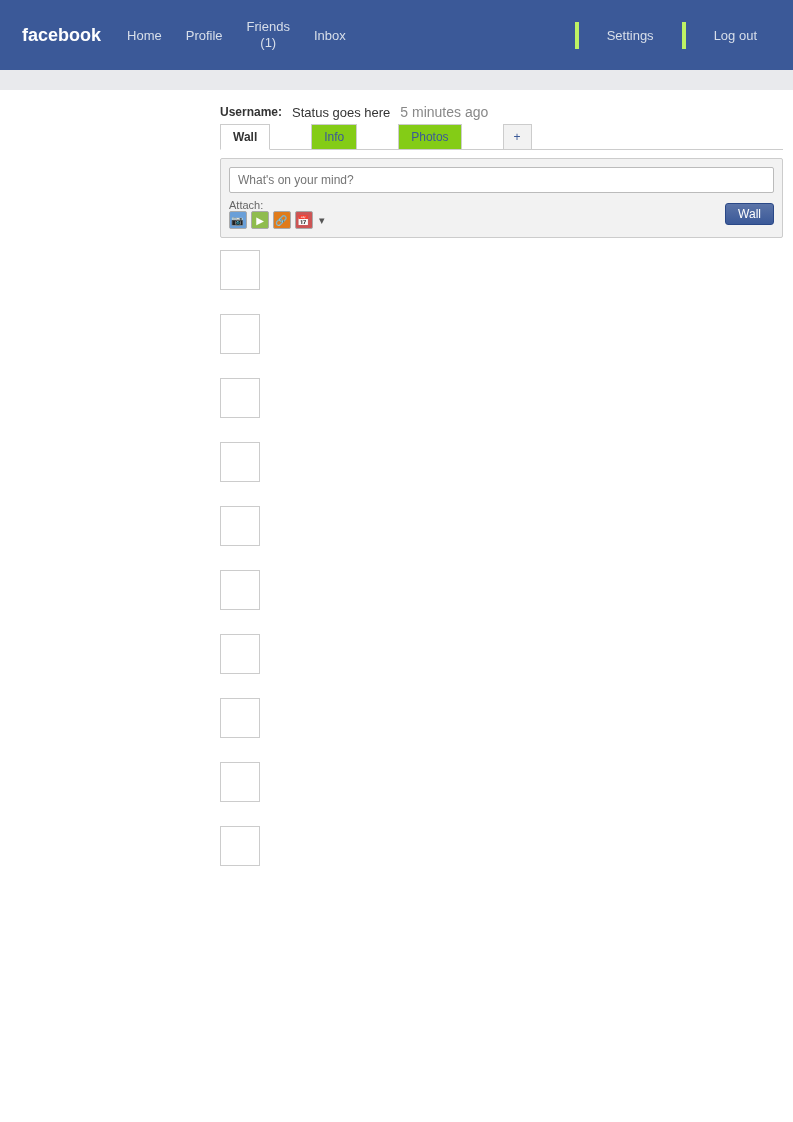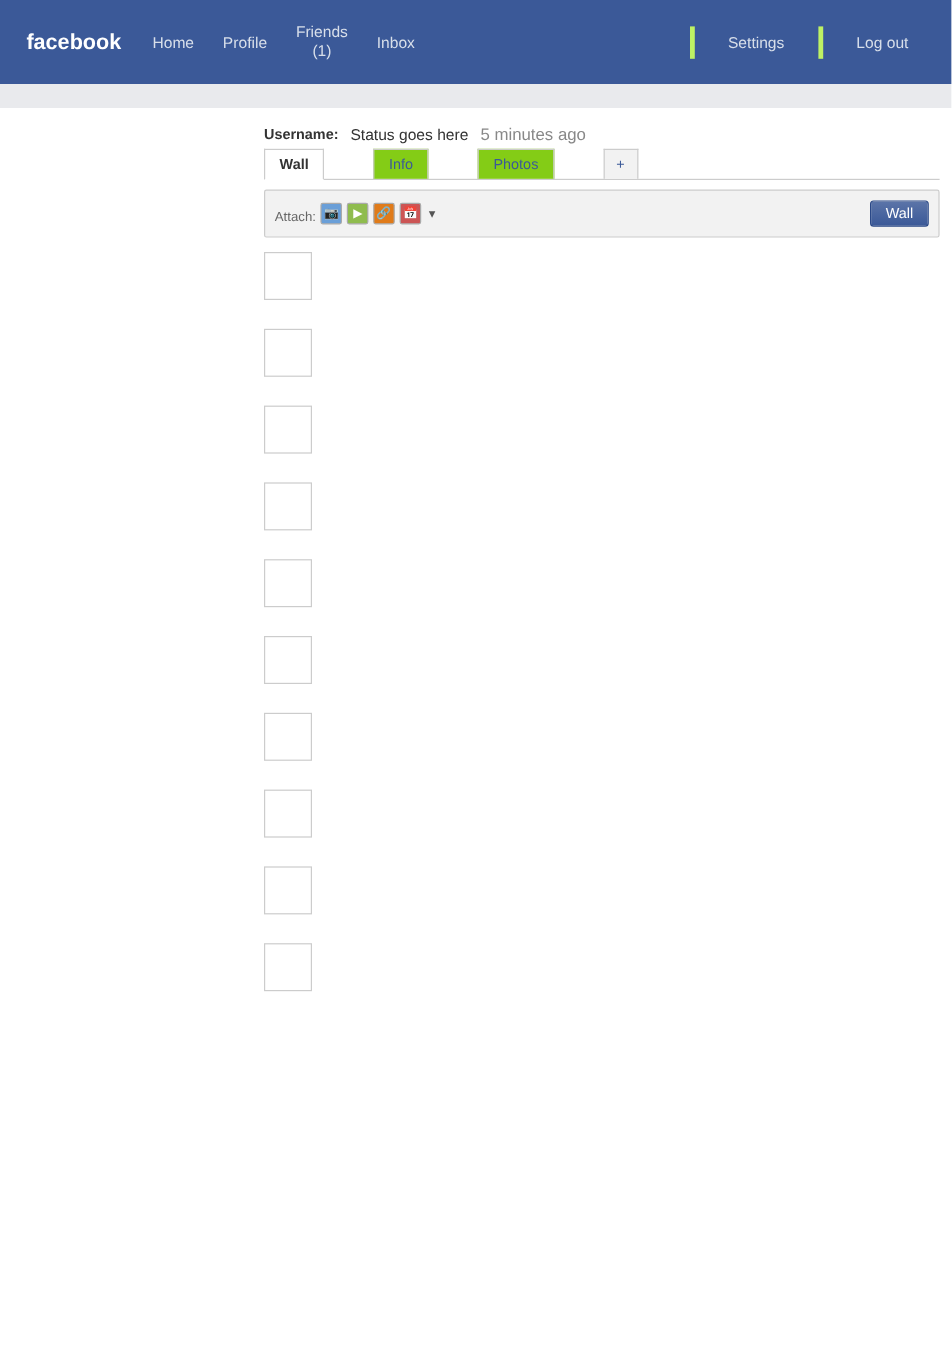--- a/index.html
+++ b/index.html
@@ -240,22 +240,23 @@
     </div>
 
     <div id="profile-tabs">
       <a class="tab active">Wall</a>
       <a class="tab">Info</a>
       <a class="tab">Photos</a>
       <a class="tab tab-plus">+</a>
     </div>
 
     <div id="status-box">
+      <input id="status-input" type="text" placeholder="What's on your mind?" style="">
       <div id="status-actions">
-        <div style="display:flex;align-items:flex-end;">
+        <div style="display:flex;align-items:flex-start;flex-direction:column;">
           <span class="attach-label">Attach:</span>
           <div class="attach-icons">
             <div class="attach-icon-box attach-icon-photo" title="Photo">📷</div>
             <div class="attach-icon-box attach-icon-video" title="Video">▶</div>
             <div class="attach-icon-box attach-icon-link" title="Link">🔗</div>
             <div class="attach-icon-box attach-icon-event" title="Event">📅</div>
             <span class="attach-dropdown">▾</span>
           </div>
         </div>
         <button class="share-btn">Wall</button>

